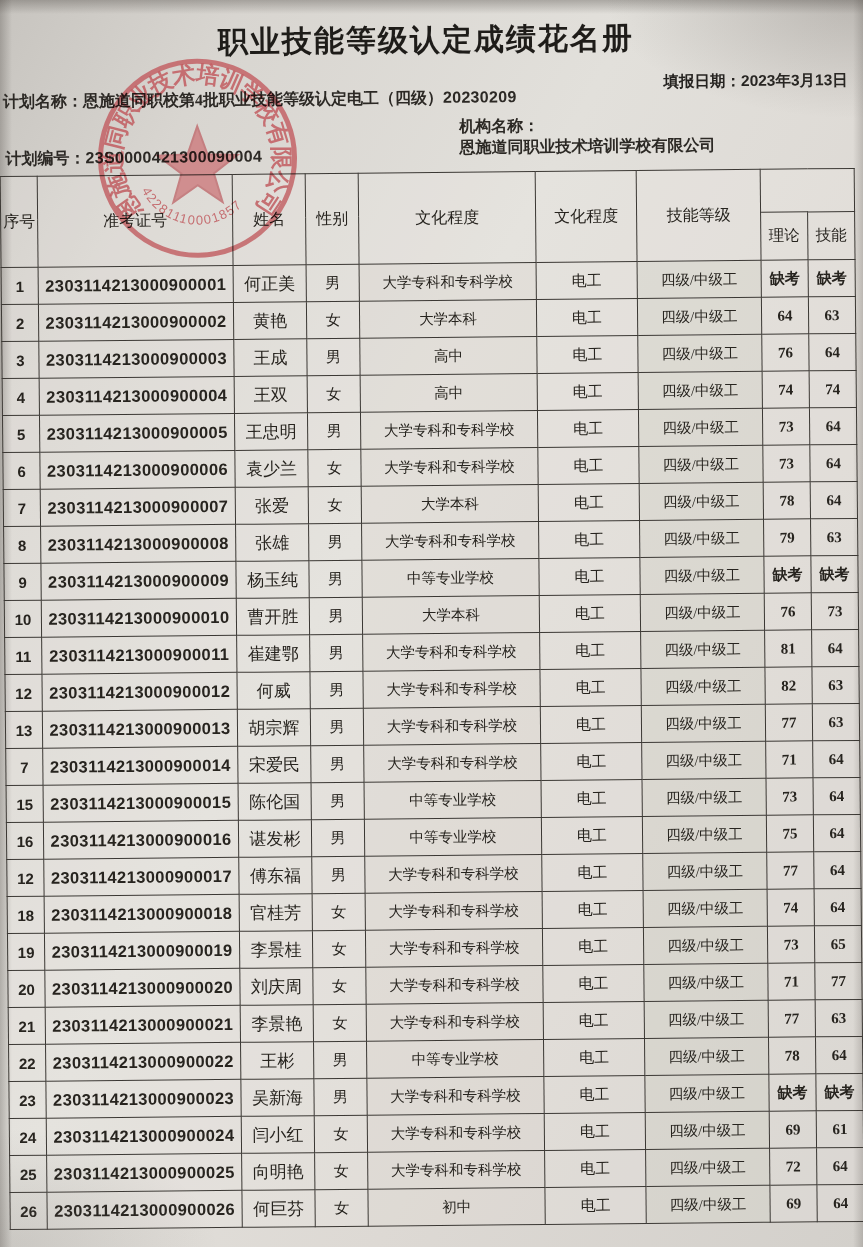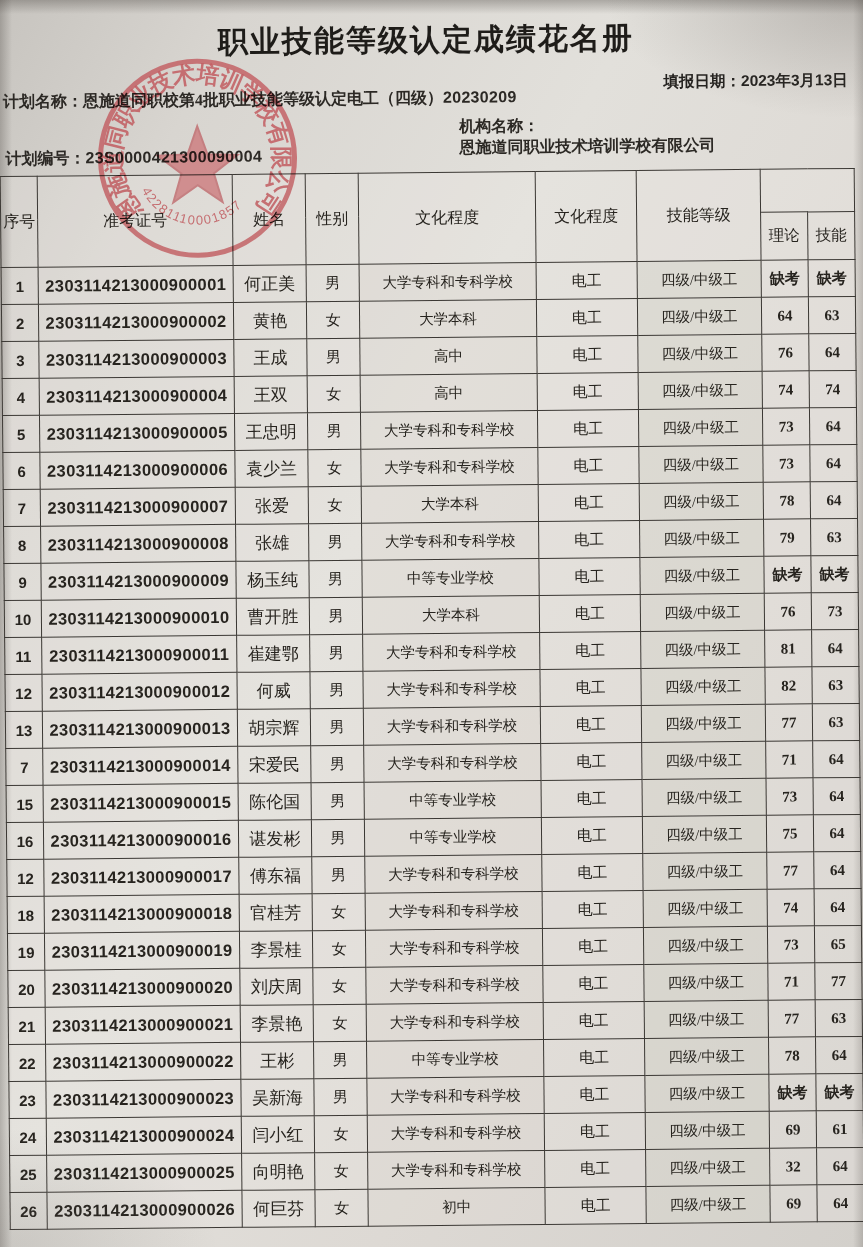--- a/index.html
+++ b/index.html
@@ -367,21 +367,21 @@
           <td class="c8">61</td>
         </tr>
         <tr>
           <td class="c0">25</td>
           <td class="c1">2303114213000900025</td>
           <td class="c2">向明艳</td>
           <td class="c3">女</td>
           <td class="c4">大学专科和专科学校</td>
           <td class="c5">电工</td>
           <td class="c6">四级/中级工</td>
-          <td class="c7">32</td>
+          <td class="c7">72</td>
           <td class="c8">64</td>
         </tr>
         <tr>
           <td class="c0">26</td>
           <td class="c1">2303114213000900026</td>
           <td class="c2">何巨芬</td>
           <td class="c3">女</td>
           <td class="c4">初中</td>
           <td class="c5">电工</td>
           <td class="c6">四级/中级工</td>

